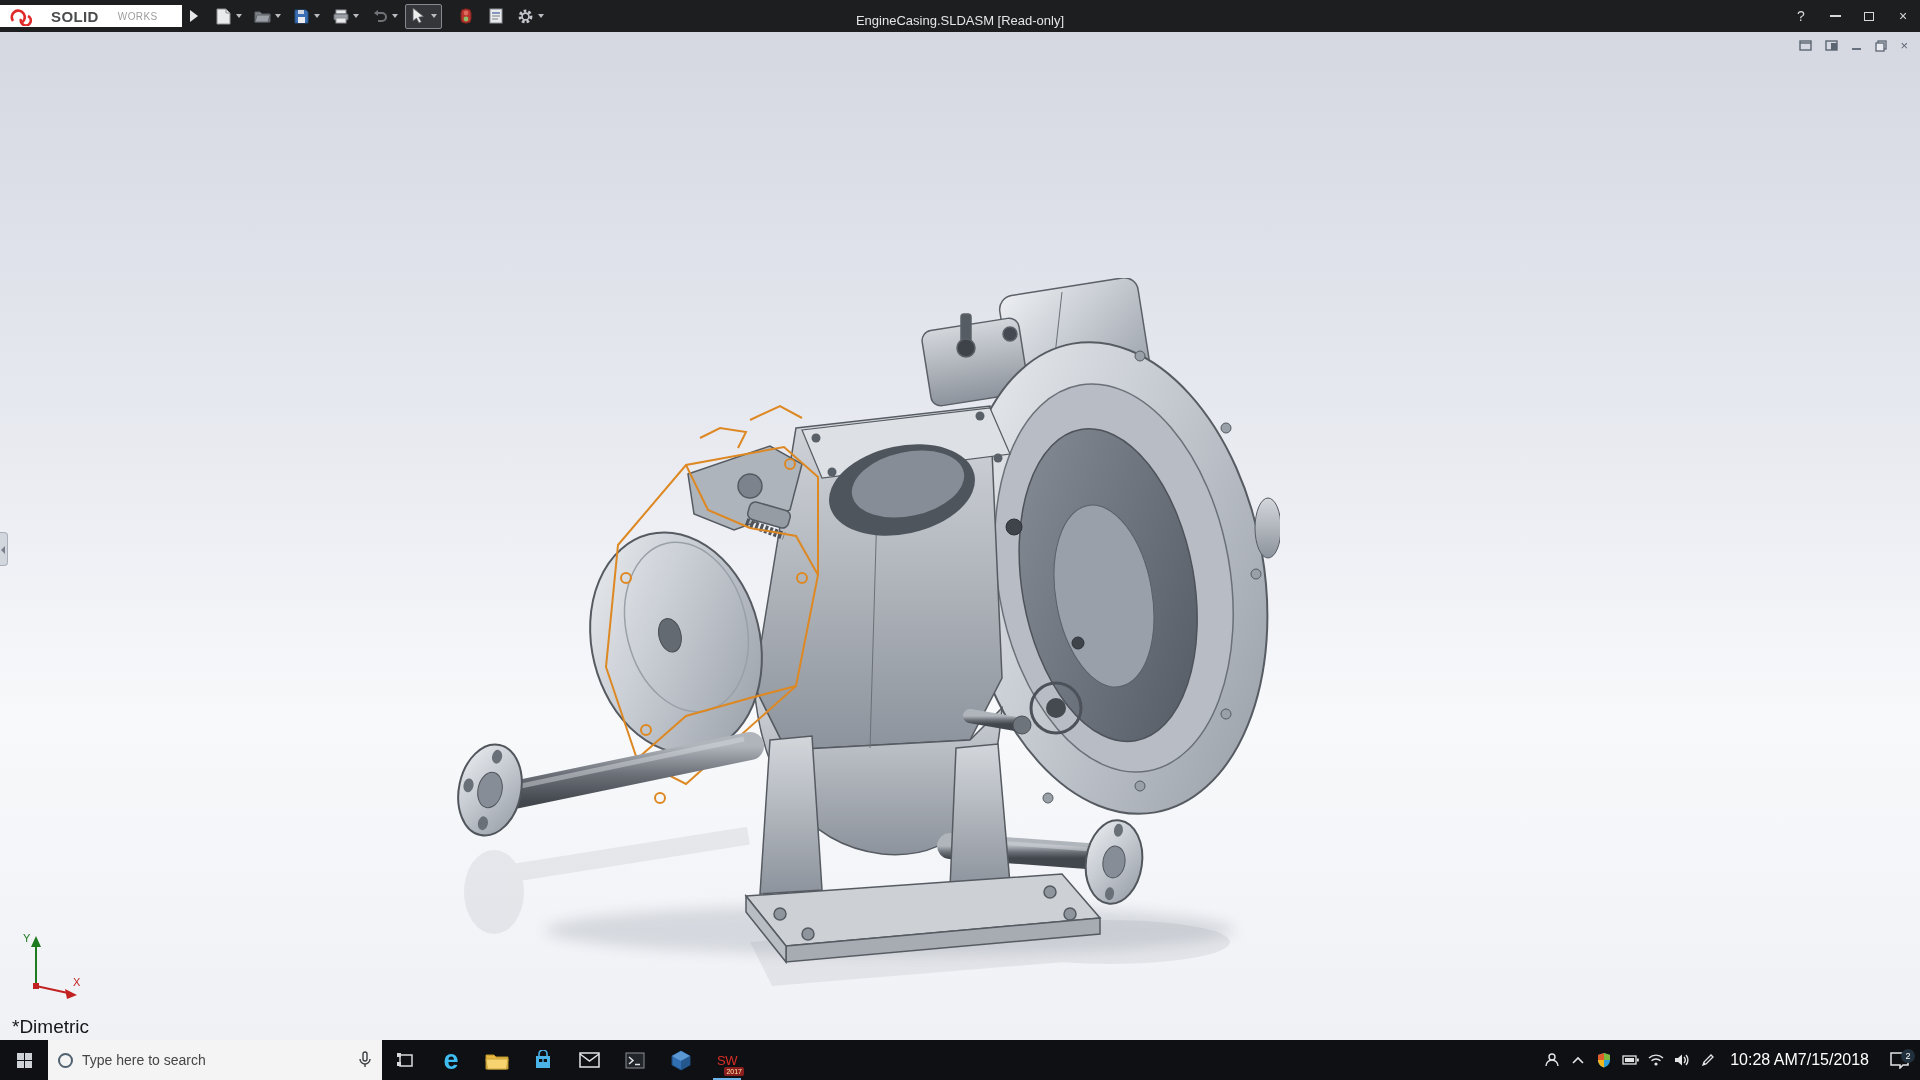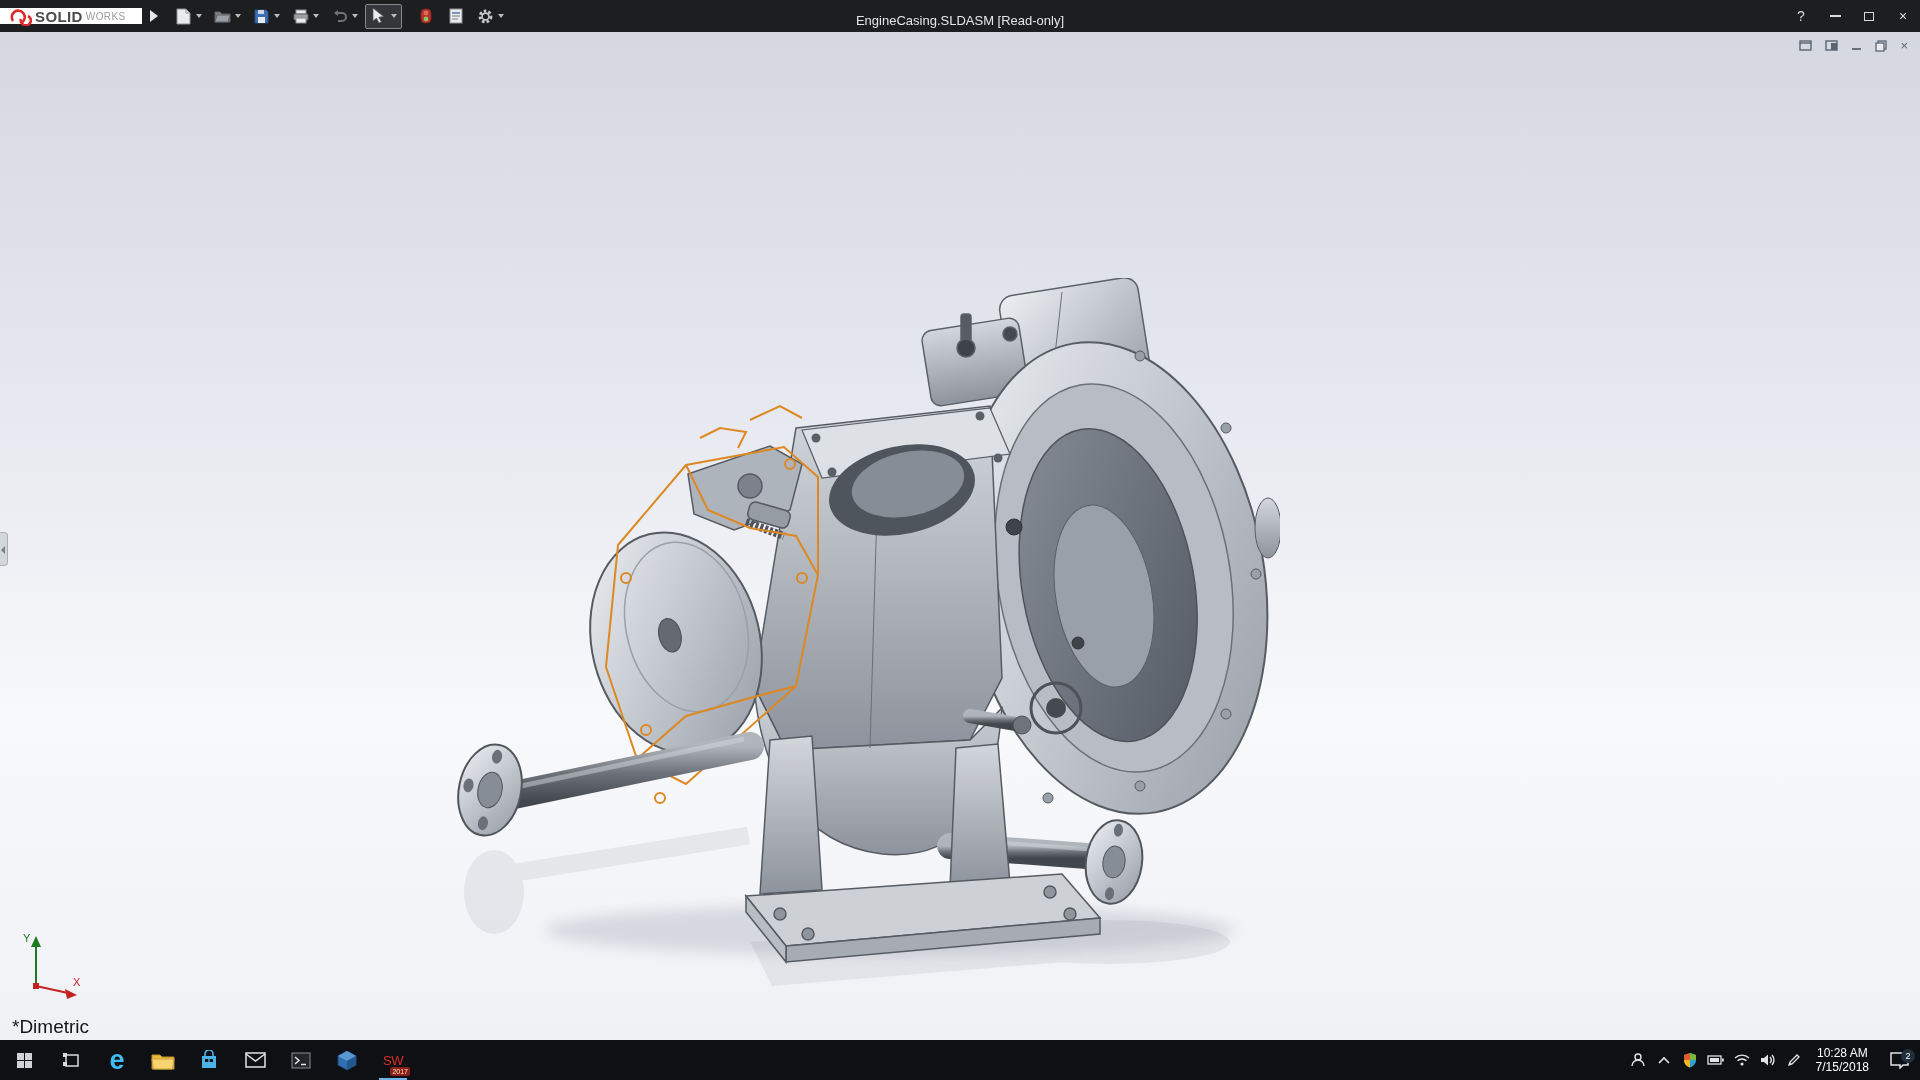--- a/index.html
+++ b/index.html
@@ -2,21 +2,21 @@
 <html><head>
 <meta charset="utf-8">
 <style>
   *{box-sizing:border-box;margin:0;padding:0}
   html,body{width:1920px;height:1080px;overflow:hidden;background:#000;
     font-family:"Liberation Sans",sans-serif;-webkit-font-smoothing:antialiased}
 
   
   .titlebar{position:absolute;top:0;left:0;width:1920px;height:32px;background:#1d1e20;
     display:flex;align-items:center;z-index:30}
-  .logo-area{height:16px;background:#ffffff;display:flex;align-items:center;gap:3px;padding:0 16px 0 8px}
+  .logo-area{height:22px;background:#ffffff;display:flex;align-items:center;gap:19px;padding:0 24px 0 8px}
   .logo-solid{font-weight:bold;color:#4a4b4d;font-size:15px;letter-spacing:.4px}
   .logo-works{color:#9b9c9e;font-size:10px;letter-spacing:.4px}
   .menu-expand{margin:0 12px 0 8px;width:0;height:0;border-top:6px solid transparent;
     border-bottom:6px solid transparent;border-left:8px solid #e6e7e9;cursor:pointer}
   .qtoolbar{display:flex;align-items:center;gap:2px}
   .tbtn{display:flex;align-items:center;height:25px;padding:0 4px;border:1px solid transparent;border-radius:2px}
   .tbtn.active{border-color:#808archive389;border-color:#85888e;background:#34363a}
   .tbtn .glyph{display:flex;align-items:center;justify-content:center;width:18px;height:18px}
   .chev{width:0;height:0;border-left:3.5px solid transparent;border-right:3.5px solid transparent;
     border-top:4px solid #b9bcc0;margin-left:3px}
@@ -53,22 +53,22 @@
   .search-input::placeholder{color:#454545}
   .tb-icon{width:46px;display:flex;align-items:center;justify-content:center;position:relative;cursor:pointer}
   .tb-icon.running::after{content:"";position:absolute;bottom:0;left:9px;right:9px;height:2px;background:#6fb3e8}
   .edge-e{font-size:27px;font-weight:bold;color:#3fbcf1;line-height:1}
   .sw-tile{position:relative;width:28px;height:28px;display:flex;align-items:center;justify-content:center}
   .sw-label{color:#d93025;font-weight:normal;font-size:13px;letter-spacing:-.5px}
   .sw-year{position:absolute;right:-3px;bottom:-2px;background:#8a1e1e;color:#ffe9a8;font-size:7px;
     padding:0 2px;border-radius:2px;line-height:9px}
   .tray{margin-left:auto;display:flex;align-items:center}
   .tray-icon{width:26px;height:40px;display:flex;align-items:center;justify-content:center;cursor:pointer}
-  .clock{display:flex;flex-direction:column;justify-content:center;align-items:center;
-    color:#fff;font-size:12px;line-height:14px;padding:0 9px;cursor:pointer;text-align:center}
+  .clock{display:flex;flex-direction:row;justify-content:center;align-items:center;
+    color:#fff;font-size:16px;line-height:14px;padding:0 9px;cursor:pointer;text-align:center}
   .action-center{width:42px;position:relative;display:flex;align-items:center;justify-content:center;cursor:pointer}
   .ac-badge{position:absolute;right:5px;bottom:6px;min-width:14px;height:14px;border-radius:7px;
     background:#22303d;color:#fff;font-size:9px;display:flex;align-items:center;justify-content:center;padding:0 2px}
 </style>
 </head>
 <body>
 
 <div class="titlebar">
   <div class="logo-area">
     <svg width="24" height="20" viewBox="0 0 24 20">
@@ -380,20 +380,29 @@
 <div class="taskbar">
   <div class="tb-start">
     <span class="win-grid">
         <span></span>
         <span></span>
         <span></span>
         <span></span>
       </span>
   </div>
 
+  <div class="tb-search">
+    <span class="cortana-ring"></span>
+    <input class="search-input" type="text" placeholder="Type here to search" style="">
+    <svg width="14" height="18" viewBox="0 0 14 18">
+      <rect x="5" y="1" width="4" height="9" rx="2" fill="none" stroke="#3b3f44" stroke-width="1.4"></rect>
+      <path d="M2 8 a5 5 0 0 0 10 0" fill="none" stroke="#3b3f44" stroke-width="1.4"></path>
+      <line x1="7" y1="13" x2="7" y2="16" stroke="#3b3f44" stroke-width="1.4"></line>
+    </svg>
+  </div>
 
   <div class="tb-icon">
     <svg width="18" height="16" viewBox="0 0 18 16">
       <rect x="4" y="3" width="12" height="11" fill="none" stroke="#d9dadc" stroke-width="1.5"></rect>
       <rect x="1" y="1" width="4" height="4" fill="#d9dadc"></rect>
         <rect x="1" y="10" width="4" height="4" fill="#d9dadc"></rect>
     </svg>
   </div>
 
   <div class="tb-icon">

